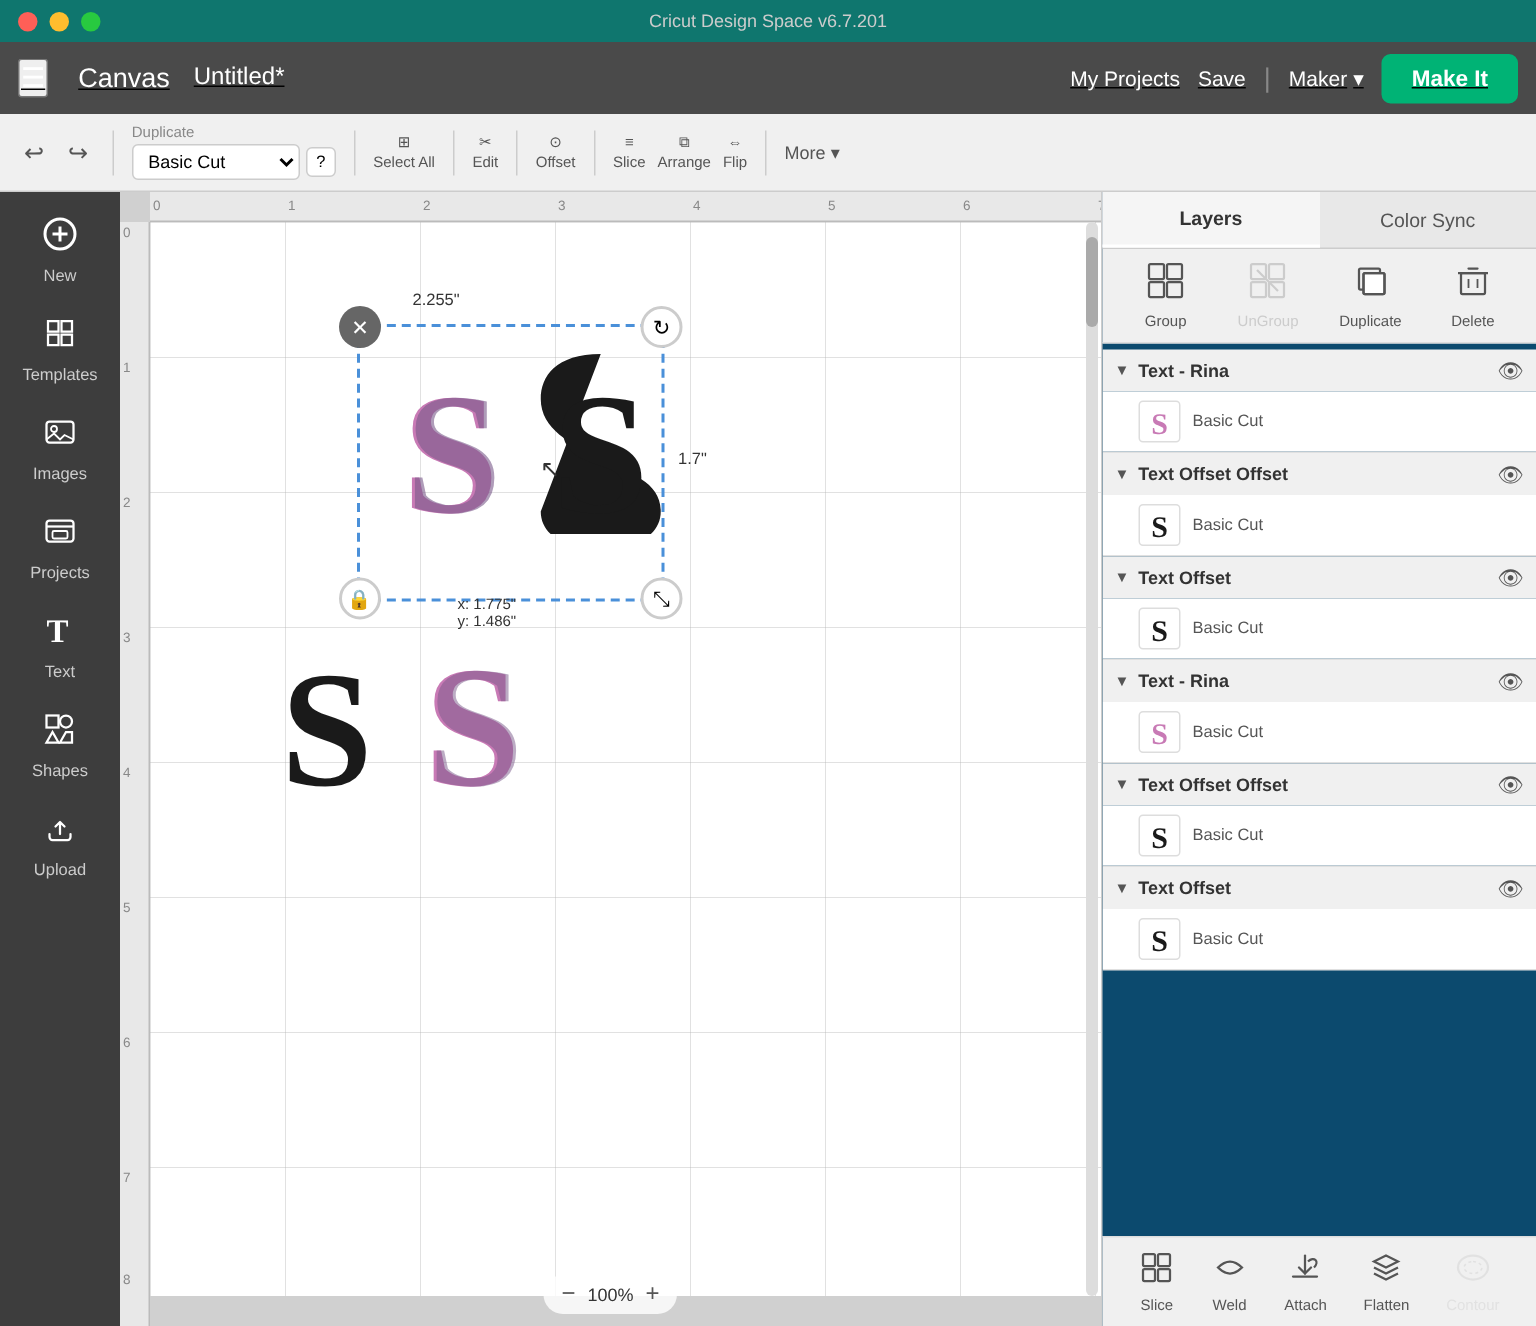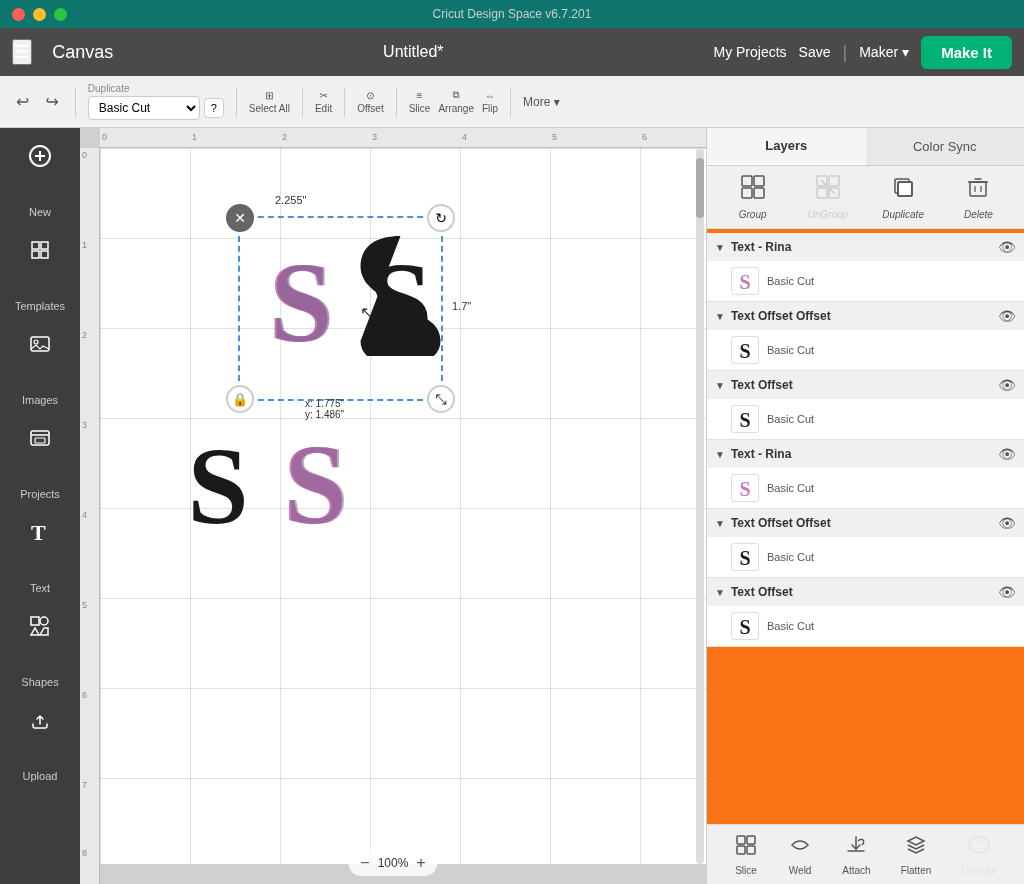--- a/index.html
+++ b/index.html
@@ -29,24 +29,25 @@
     .title-bar-text { color: #ccc; font-size: 12px; }
 
     
     .menu-bar {
       background: #4a4a4a;
       height: 48px;
       display: flex;
       align-items: center;
       padding: 0 12px;
       gap: 16px;
+      text-decoration: underline;
     }
     .hamburger-icon { color: white; font-size: 18px; cursor: pointer; margin-right: 4px; }
     .canvas-label { color: white; font-size: 18px; font-weight: 500; }
-    .project-title { color: white; font-size: 16px; flex: 1; text-align: center; }
+    .project-title { color: white; font-size: 16px; flex: 1; text-align: left; }
     .menu-bar-right { display: flex; align-items: center; gap: 12px; }
     .my-projects-btn { color: white; font-size: 14px; cursor: pointer; background: none; border: none; text-align: center; }
     .save-btn { color: white; font-size: 14px; cursor: pointer; background: none; border: none; }
     .divider-v { color: #888; font-size: 18px; }
     .maker-btn { color: white; font-size: 14px; background: none; border: none; cursor: pointer; display: flex; align-items: center; gap: 4px; }
     .make-it-btn { background: #00b375; color: white; border: none; border-radius: 6px; padding: 8px 20px; font-size: 15px; font-weight: 600; cursor: pointer; }
 
     
     .toolbar {
       background: #f0f0f0;
@@ -93,21 +94,21 @@
       display: flex;
       flex-direction: column;
       align-items: center;
       gap: 4px;
       padding: 8px 12px;
       cursor: pointer;
       border-radius: 6px;
       width: 72px;
     }
     .sidebar-item-icon { font-size: 22px; color: white; }
-    .sidebar-item-label { font-size: 11px; color: #ccc; text-align: center; margin-top: 28px; }
+    .sidebar-item-label { font-size: 11px; color: #ccc; text-align: center; }
 
     
     .canvas-area {
       flex: 1;
       background: #d0d0d0;
       position: relative;
       overflow: hidden;
     }
     .ruler-h {
       position: absolute; top: 0; left: 20px; right: 0; height: 20px;
@@ -143,22 +144,22 @@
       display: flex; align-items: center; gap: 8px;
       background: rgba(255,255,255,0.8);
       border-radius: 16px;
       padding: 4px 12px;
     }
     .zoom-btn { background: none; border: none; cursor: pointer; font-size: 16px; color: #555; }
     .zoom-label { font-size: 12px; color: #333; }
 
     
     .right-panel {
-      width: 318px;
-      background: #f97316;
+      width: 290px;
+      background: #0c4a6e;
       border-left: 1px solid #ccc;
       display: flex;
       flex-direction: column;
     }
 
     
     .panel-tabs {
       display: flex;
       border-bottom: 1px solid #ccc;
       background: #e8e8e8;
@@ -173,21 +174,21 @@
     
     .panel-toolbar {
       display: flex;
       padding: 8px 12px;
       gap: 8px;
       border-bottom: 1px solid #ddd;
       background: #f0f0f0;
     }
     .panel-tool-btn {
       display: flex; flex-direction: column; align-items: center; gap: 3px;
-      background: none; border: none; cursor: pointer; flex: 1; font-style: italic;
+      background: none; border: none; cursor: pointer; flex: 1;
     }
     .panel-tool-icon { font-size: 22px; color: #555; }
     .panel-tool-icon.disabled { color: #ccc; }
     .panel-tool-label { font-size: 10px; color: #555; }
     .panel-tool-label.disabled { color: #ccc; }
 
     
     .layers-list {
       flex: 1;
       overflow-y: auto;

